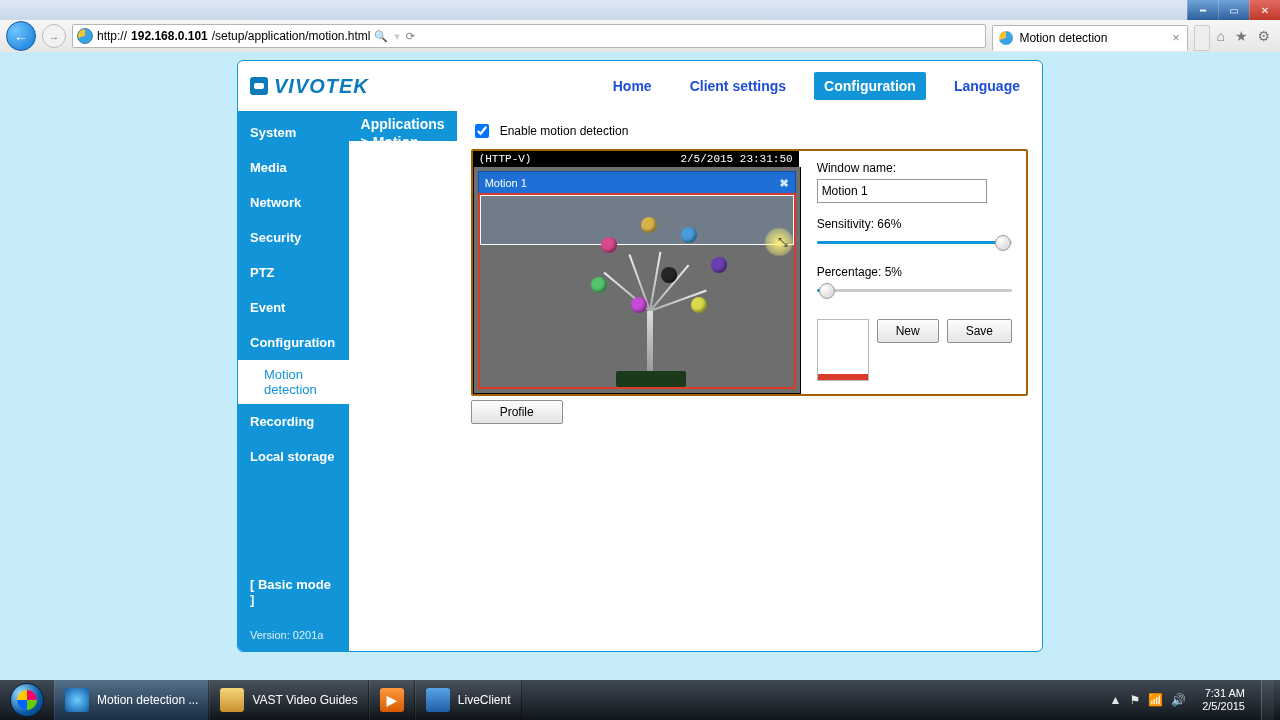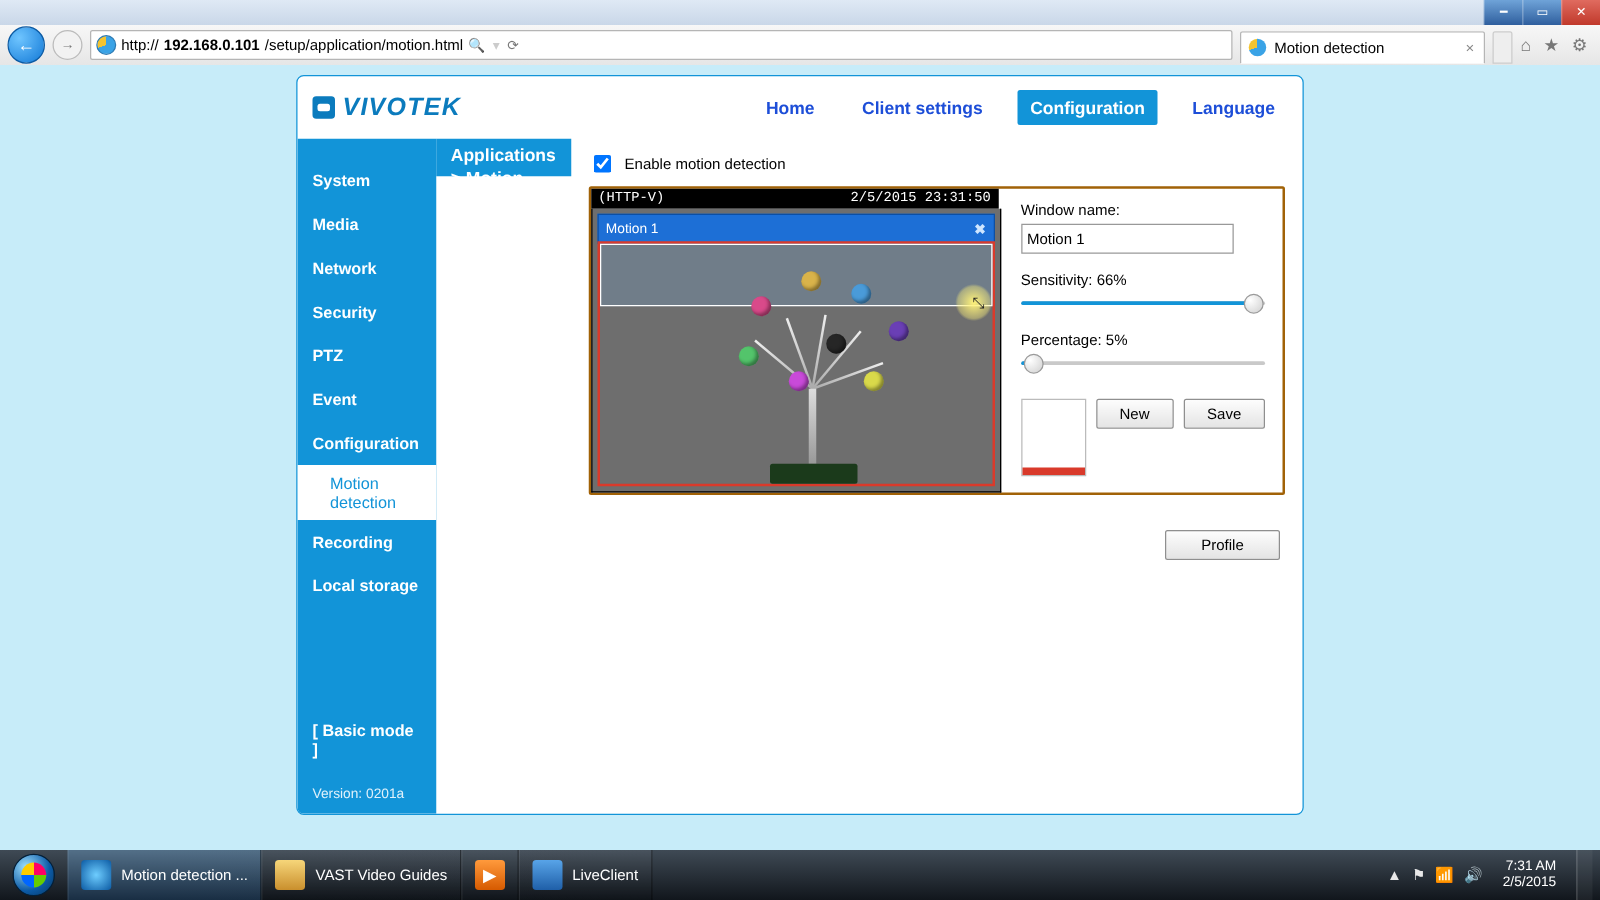--- a/index.html
+++ b/index.html
@@ -33,21 +33,21 @@
 
 .logo-row{height:50px;display:flex;align-items:center;padding:0 12px}
 .logo{display:flex;align-items:center;gap:6px;color:#0b7bbd;font-weight:bold;font-size:20px;letter-spacing:1px;font-style:italic}
 .logo-dot{width:18px;height:18px;background:#0b7bbd;border-radius:3px;position:relative}
 .logo-dot:before{content:"";position:absolute;width:10px;height:6px;background:#fff;border-radius:2px;left:4px;top:6px}
 .topnav{margin-left:auto;display:flex;gap:18px;font-size:14px;font-weight:bold}
 .topnav a{color:#1d4ed8;text-decoration:none;padding:6px 10px}
 .topnav a.active{background:#1294d8;color:#fff;border-radius:2px}
 
 .content{display:flex;height:calc(100% - 50px)}
-.sidebar{width:182px;background:#1294d8;color:#fff;display:flex;flex-direction:column;font-size:13px;padding-top:16px}
+.sidebar{width:182px;background:#1294d8;color:#fff;display:flex;flex-direction:column;font-size:13px;padding-top:4px}
 .crumb-strip{background:#1294d8;color:#fff;font-weight:bold;font-size:14px;padding:4px 12px;height:22px;line-height:18px}
 .main-col{flex:1;display:flex;flex-direction:row}
 .side-item{padding:10px 12px;font-weight:bold;cursor:pointer}
 .side-sub{background:#fff;color:#1294d8;padding:7px 12px 7px 26px;font-weight:normal;cursor:pointer}
 .side-spacer{flex:1}
 .basic{padding:12px;font-weight:bold}
 .ver{padding:10px 12px;font-size:11px;color:#dff1fb}
 
 .main{padding:10px 14px 14px 14px}
 .chk-row{display:flex;align-items:center;gap:8px;margin-bottom:8px;font-size:12px}
@@ -85,21 +85,21 @@
 .ctrl-block{margin-top:14px}
 .slider-wrap{position:relative;height:16px;margin-top:4px}
 .track{position:absolute;left:0;right:0;top:6px;height:3px;background:#c9c9c9;border-radius:2px}
 .track-fill{position:absolute;left:0;top:6px;height:3px;background:#1294d8;border-radius:2px}
 .thumb{position:absolute;top:0;width:14px;height:14px;border-radius:50%;background:radial-gradient(circle at 30% 30%,#fff,#cfcfcf);border:1px solid #9a9a9a}
 
 .mini-row{display:flex;gap:8px;margin-top:20px;align-items:flex-start}
 .mini-preview{width:50px;height:60px;border:1px solid #bbb;position:relative;background:#fff}
 .mini-preview .bar{position:absolute;left:0;right:0;bottom:0;height:6px;background:#d93a2b}
 .btn{height:24px;padding:0 18px;border:1px solid #8f8f8f;background:linear-gradient(#fdfdfd,#e4e4e4);font-size:12px;cursor:pointer;border-radius:2px}
-.profile-row{display:flex;justify-content:flex-end;margin-top:28px;padding-right:4px}
+.profile-row{display:flex;margin-top:4px;padding-right:4px}
 .profile-row .btn{padding:0 28px}
 
 
 .taskbar{position:absolute;left:0;right:0;bottom:0;height:40px;background:linear-gradient(#3f4a55,#11161c);display:flex;align-items:flex-end;color:#fff;font-size:12px}
 .start{width:54px;height:40px;display:flex;align-items:center;justify-content:center}
 .orb{width:32px;height:32px;border-radius:50%;background:radial-gradient(circle at 30% 30%,#9de0ff,#0c5aa6 60%,#053761);border:1px solid #031f38;position:relative}
 .orb:before{content:"";position:absolute;inset:6px;border-radius:50%;background:conic-gradient(#f06 0 25%,#6c0 0 50%,#06f 0 75%,#fc0 0)}
 .tb-item{height:40px;display:flex;align-items:center;padding:0 10px;gap:8px;border-left:1px solid rgba(255,255,255,.08);border-right:1px solid rgba(0,0,0,.4);background:linear-gradient(rgba(255,255,255,.05),rgba(0,0,0,.1))}
 .tb-item.active{background:linear-gradient(rgba(120,180,230,.35),rgba(40,90,140,.35))}
 .tb-icon{width:24px;height:24px;border-radius:3px;display:flex;align-items:center;justify-content:center;font-size:14px}

